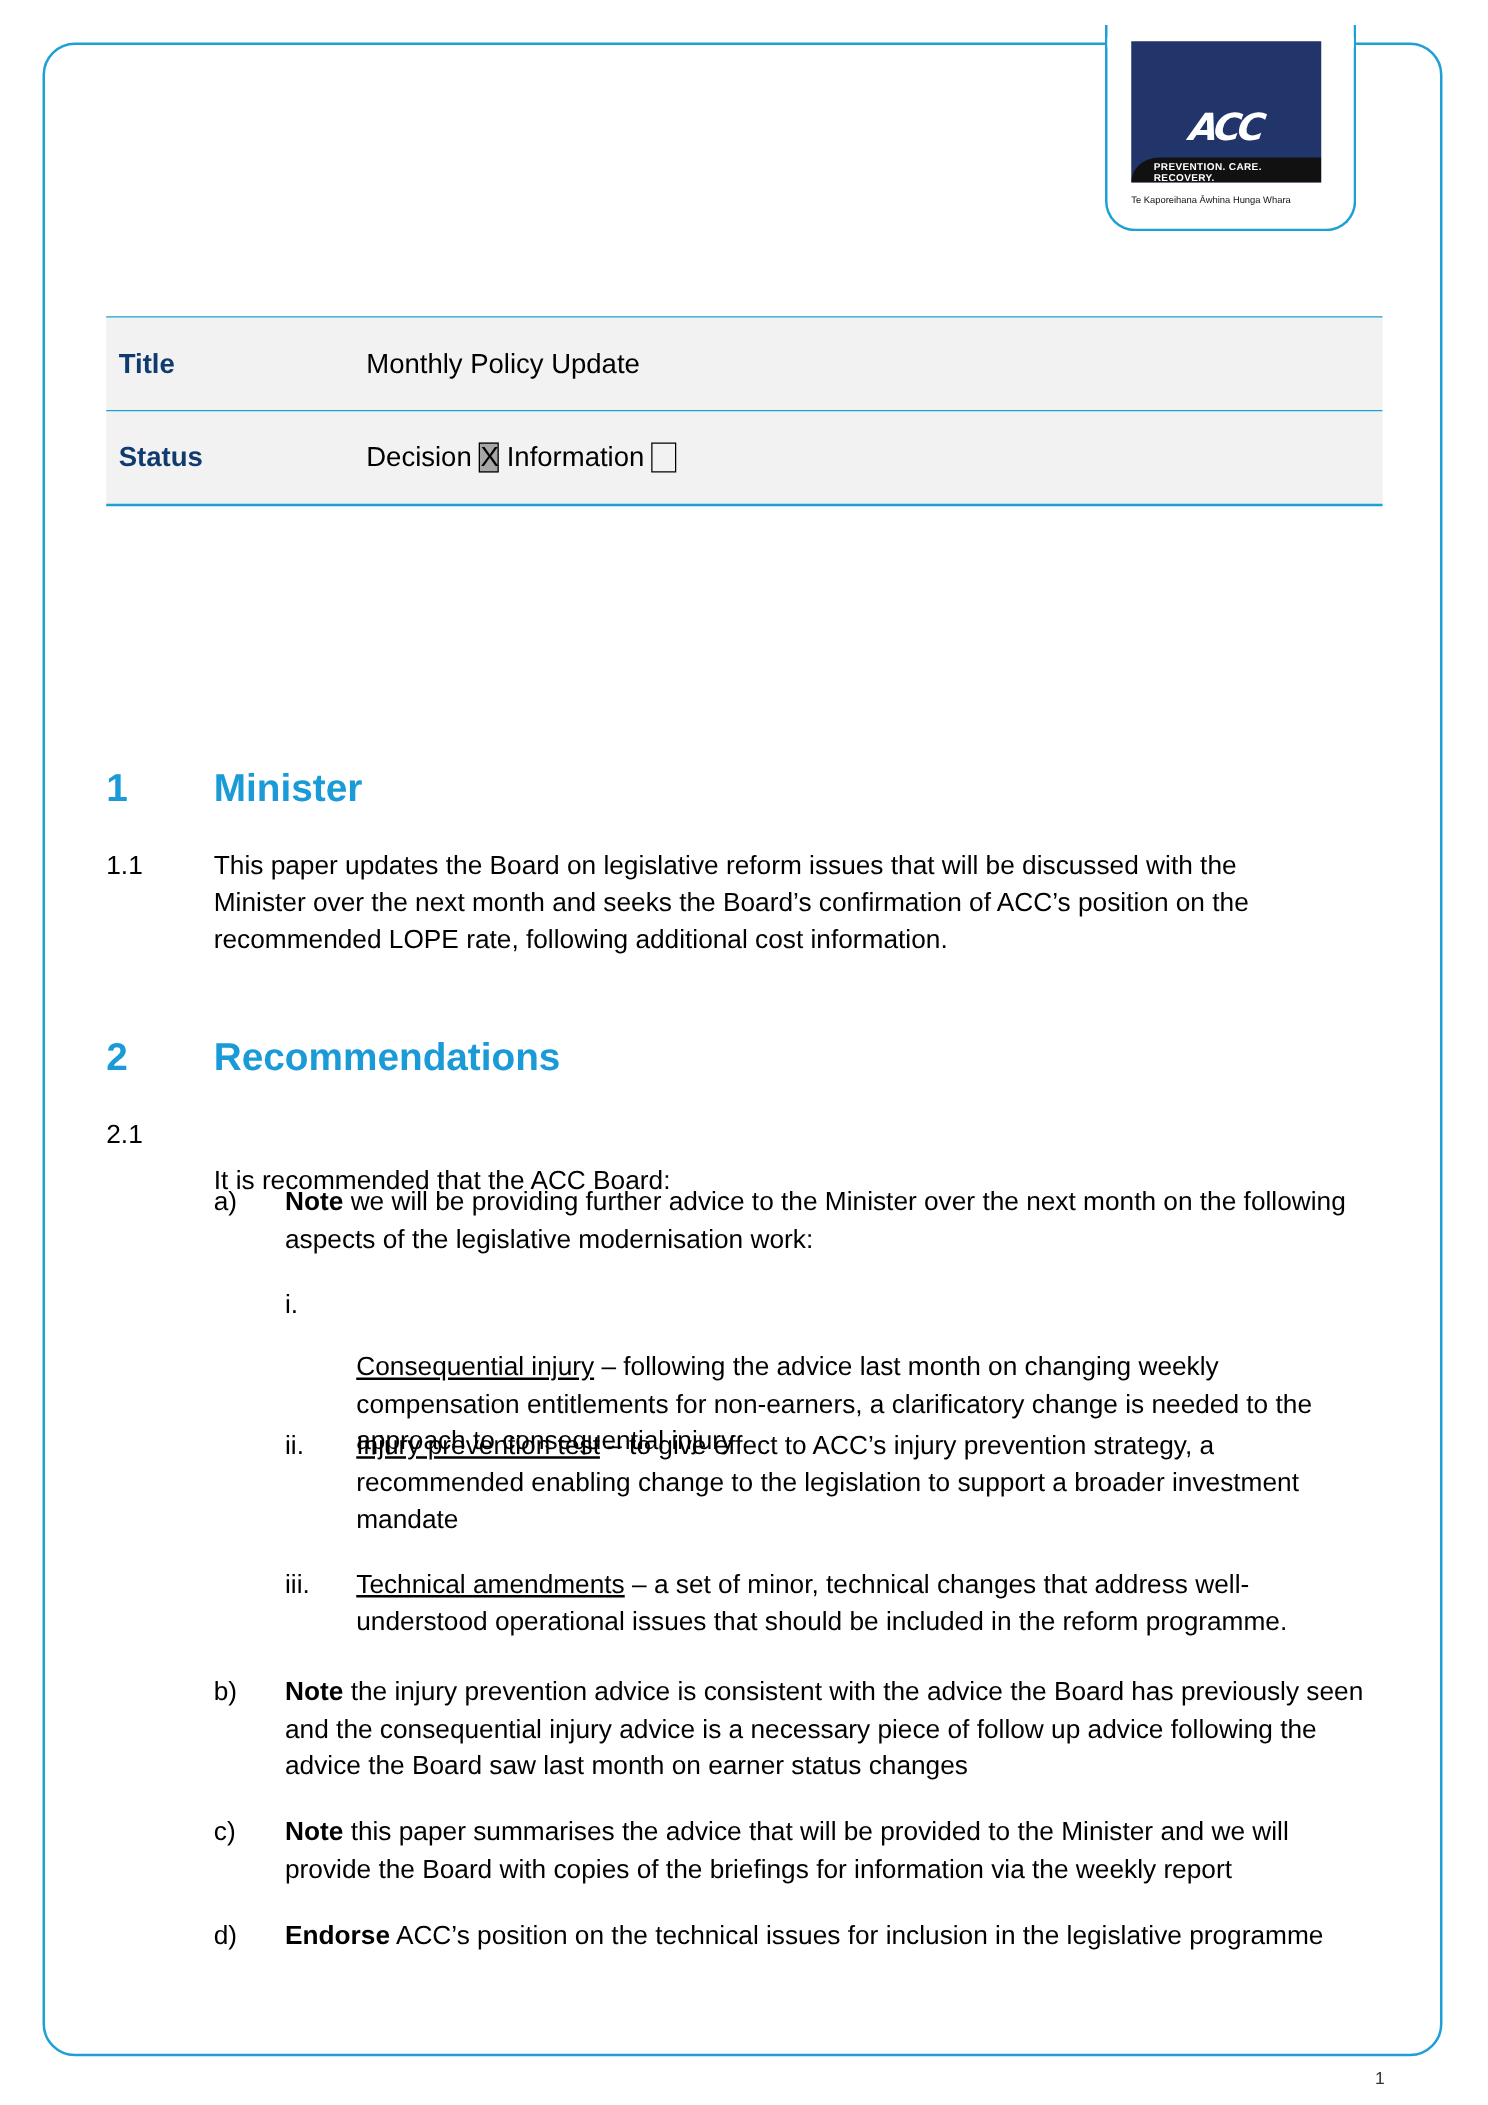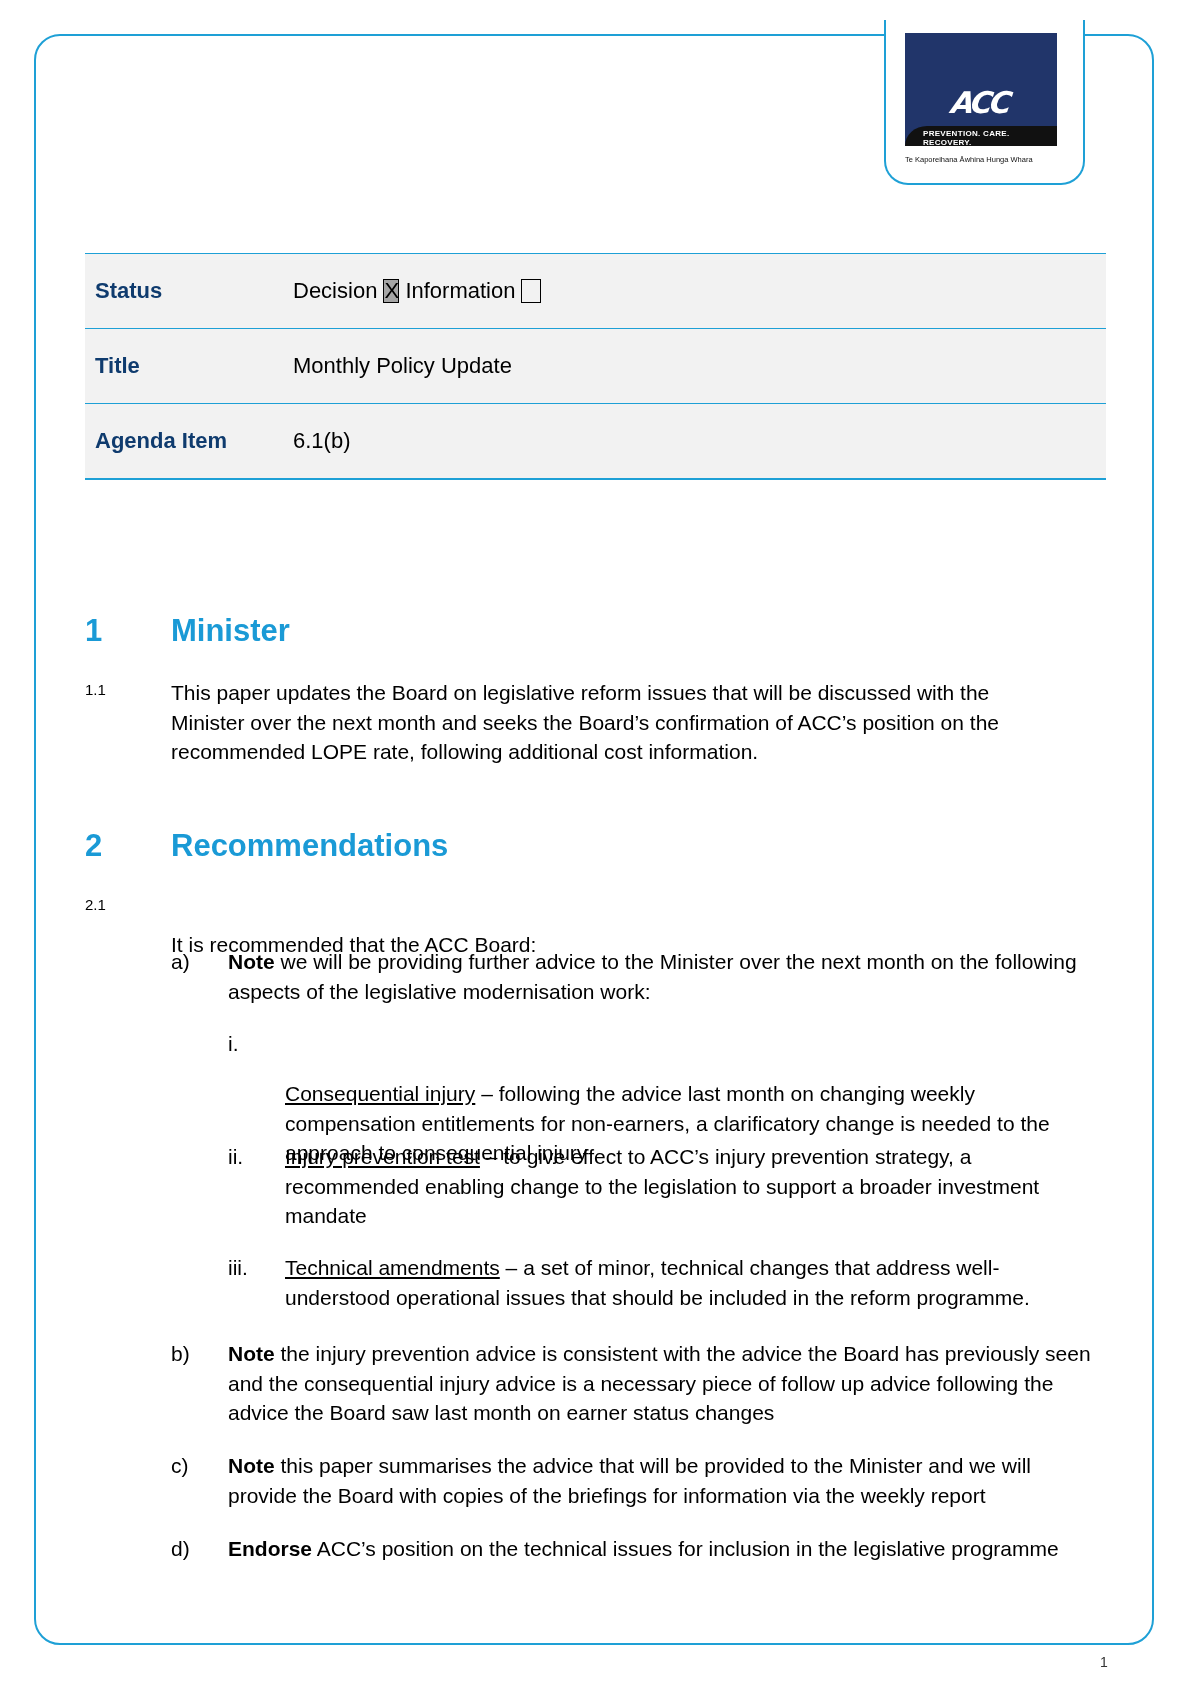--- a/index.html
+++ b/index.html
@@ -25,21 +25,21 @@
   .meta-row:last-child { border-bottom: none; height: 74px; }
   .meta-label { position: absolute; left: 10px; font-weight: bold; color: #0f3b6e; font-size: 22px; }
   .meta-value { position: absolute; left: 208px; font-size: 22px; color: #000; display: flex; align-items: center; }
   .cb { display: inline-block; width: 20px; height: 24px; border: 1.5px solid #000; box-sizing: border-box;
         margin: 0 6px 0 6px; text-align: center; line-height: 22px; font-size: 22px; }
   .cb.checked { background: #a6a6a6; width: 16px; }
 
   .h1 { position: absolute; color: #1a9ad6; font-weight: bold; font-size: 31px; }
   .h1 .num { position: absolute; left: 0; }
   .h1 .txt { position: absolute; left: 86px; white-space: nowrap; }
-  .para-num { position: absolute; left: 85px; font-size: 15px; }
+  .para-num { position: absolute; left: 85px; font-size: 21px; }
   .para { position: absolute; left: 171px; width: 900px; font-size: 21px; line-height: 29.5px; }
   .item-marker { position: absolute; font-size: 21px; }
   .item-text { position: absolute; font-size: 21px; line-height: 29.5px; }
   .u { text-decoration: underline; }
   .b { font-weight: bold; }
   .page-num { position: absolute; left: 1100px; top: 1654px; font-size: 14px; color: #333; }
 </style>
 </head>
 <body>
 
@@ -49,35 +49,31 @@
 
 <div class="logo-box">
   <span class="logo-mark">ACC</span>
   <div class="logo-band"></div>
   <span class="logo-band-text">PREVENTION. CARE. RECOVERY.</span>
 </div>
 <div class="logo-sub">Te Kaporeihana Āwhina Hunga Whara</div>
 
 <div class="meta-table">
   <div class="meta-row">
+    <span class="meta-label">Title</span>
+    <span class="meta-value">Monthly Policy Update</span>
+  </div>
+  <div class="meta-row">
     <span class="meta-label">Status</span>
     <span class="meta-value">
       <span>Decision</span>
       <span class="cb checked">X</span>
       <span>Information</span>
       <span class="cb"></span>
     </span>
-  </div>
-  <div class="meta-row">
-    <span class="meta-label">Title</span>
-    <span class="meta-value">Monthly Policy Update</span>
-  </div>
-  <div class="meta-row">
-    <span class="meta-label">Agenda Item</span>
-    <span class="meta-value">6.1(b)</span>
   </div>
 </div>
 
 <div class="h1" style="left:85px; top:613px;">
   <span class="num">1</span>
   <span class="txt">Minister</span>
 </div>
 <span class="para-num" style="top:681px;">1.1</span>
 <div class="para" style="top:678px; width:890px;">This paper updates the Board on legislative reform issues that will be discussed with the Minister over the next month and seeks the Board’s confirmation of ACC’s position on the recommended LOPE rate, following additional cost information.</div>
 

